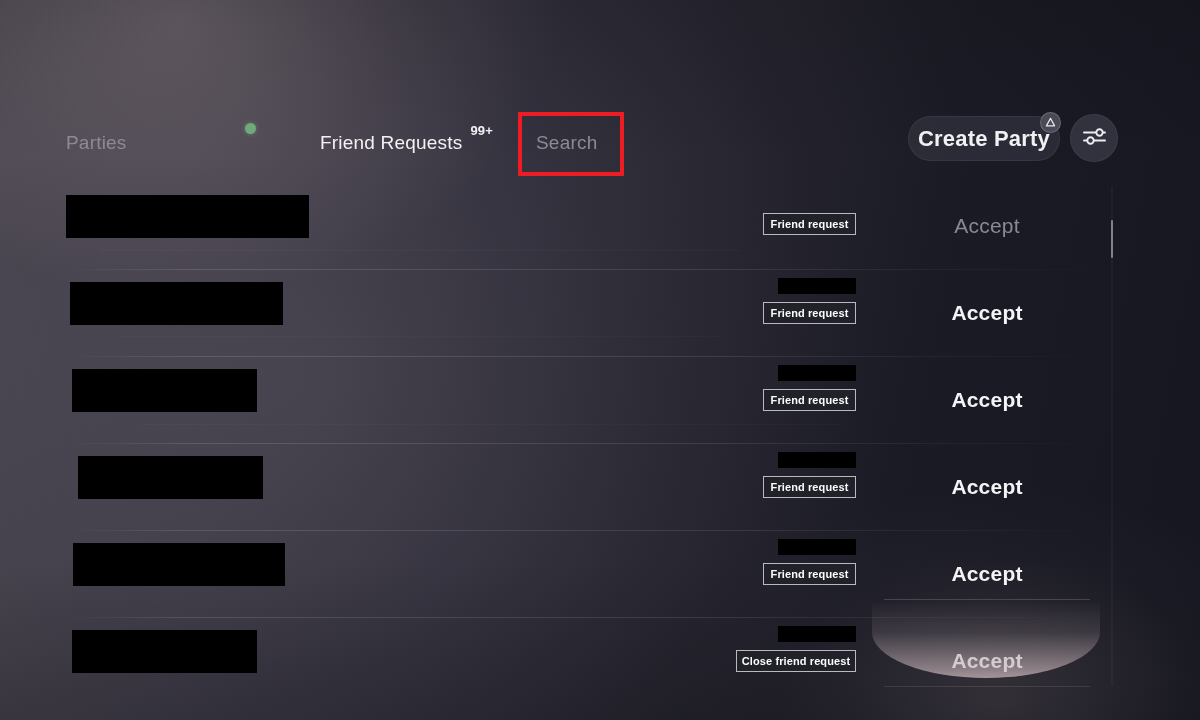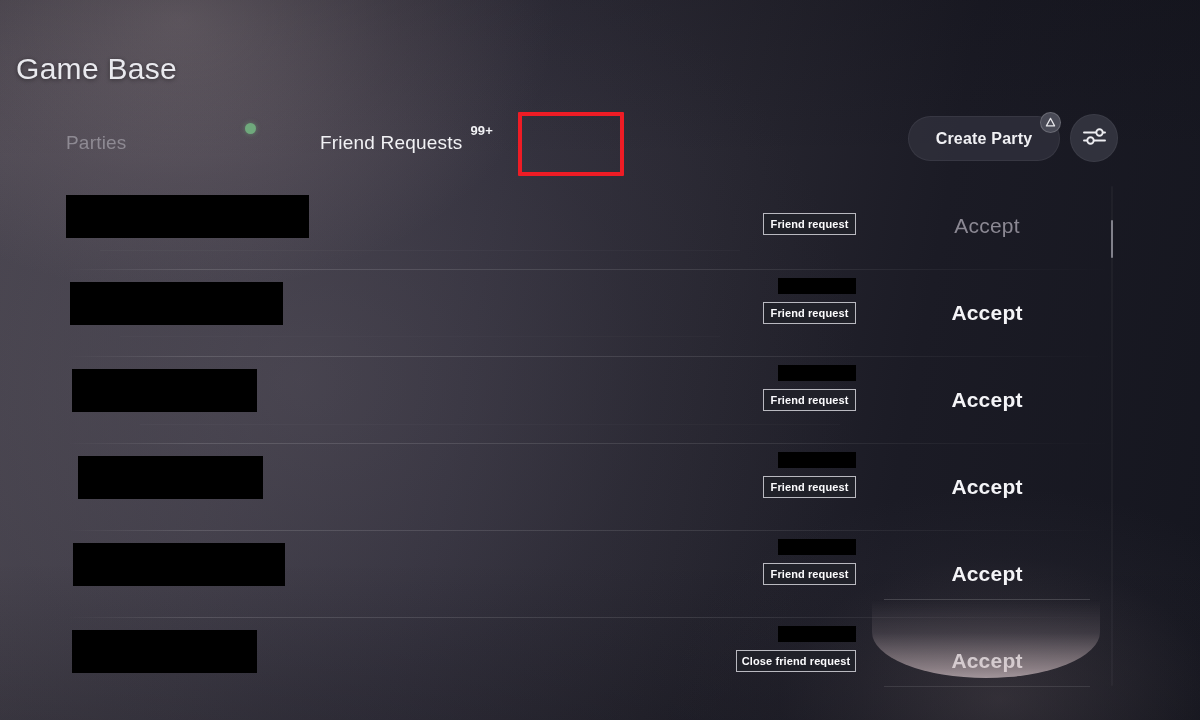--- a/index.html
+++ b/index.html
@@ -77,21 +77,21 @@
   }
 
   
   .create-party-btn {
     position:absolute; left:908px; top:116px;
     width:152px; height:45px;
     border-radius:23px;
     background:rgba(46,47,58,0.86);
     border:1px solid rgba(255,255,255,0.06);
     display:flex; align-items:center; justify-content:center;
-    color:#f1f1f4; font-size:16px; font-weight:700;
+    color:#f1f1f4; font-size:22px; font-weight:700;
     letter-spacing:0.2px;
   }
   .tri-badge {
     position:absolute; left:1040px; top:112px;
     width:21px; height:21px; border-radius:50%;
     background:#494a56;
     border:1px solid rgba(255,255,255,0.18);
     display:flex; align-items:center; justify-content:center;
   }
   .tri-badge svg { display:block; }
@@ -184,33 +184,35 @@
 </style>
 </head>
 <body>
 
 <div id="screen">
 
   <div class="streak" style="left:100px; top:250px; width:640px; opacity:.5;"></div>
   <div class="streak" style="left:120px; top:336px; width:600px; opacity:.4;"></div>
   <div class="streak" style="left:140px; top:424px; width:700px; opacity:.45;"></div>
 
-  <h1 class="page-title">Game Base</h1>
 
   <nav class="navbar">
     <div class="nav-tab dim" id="tab-parties">
       <span>Parties</span>
     </div>
 
 
     <div class="nav-tab active" id="tab-requests">
       <span>Friend Requests</span>
       <span class="badge-count">99+</span>
     </div>
 
+    <div class="nav-tab dim" id="tab-search">
+      <span>Search</span>
+    </div>
   </nav>
 
   <div class="status-dot"></div>
 
   <div class="annot-box"></div>
 
   <div class="create-party-btn">
     <span>Create Party</span>
   </div>
   <div class="tri-badge">

